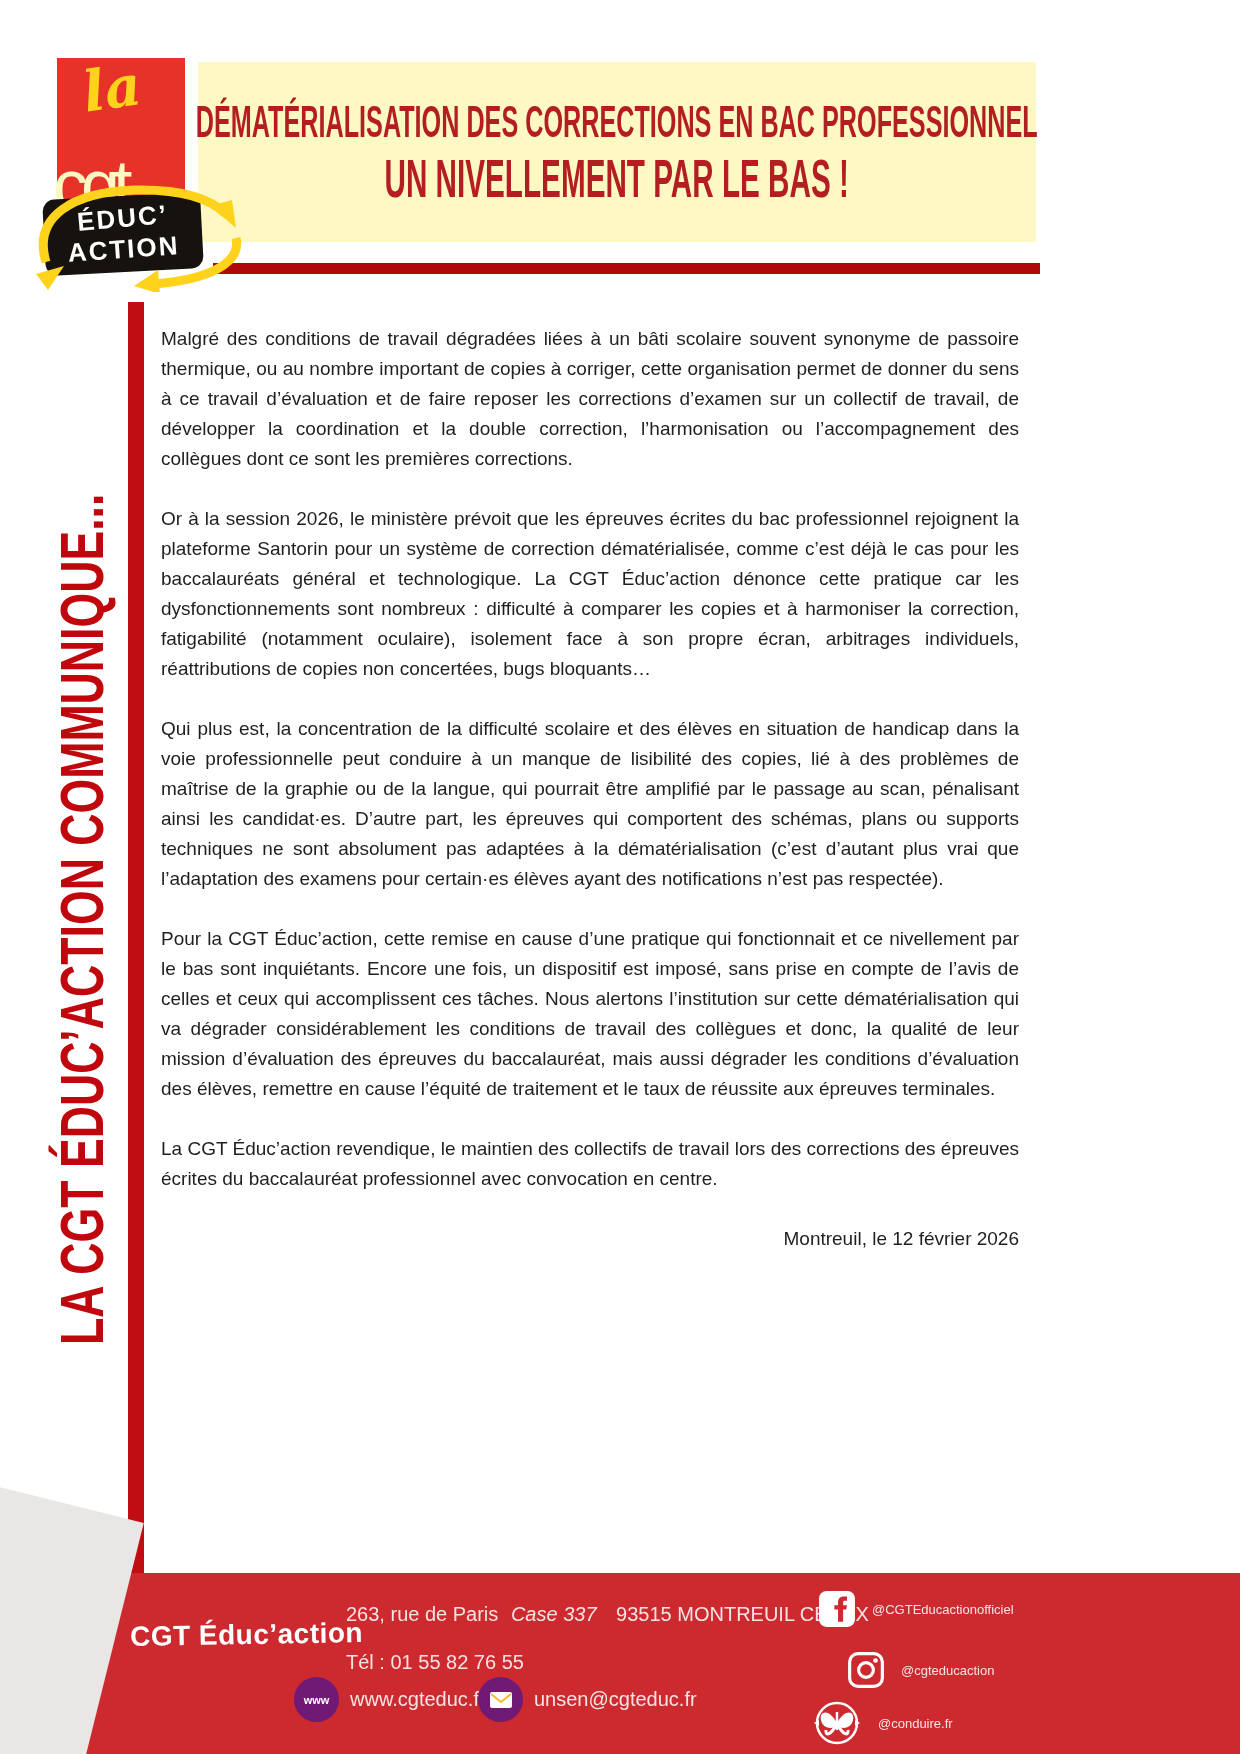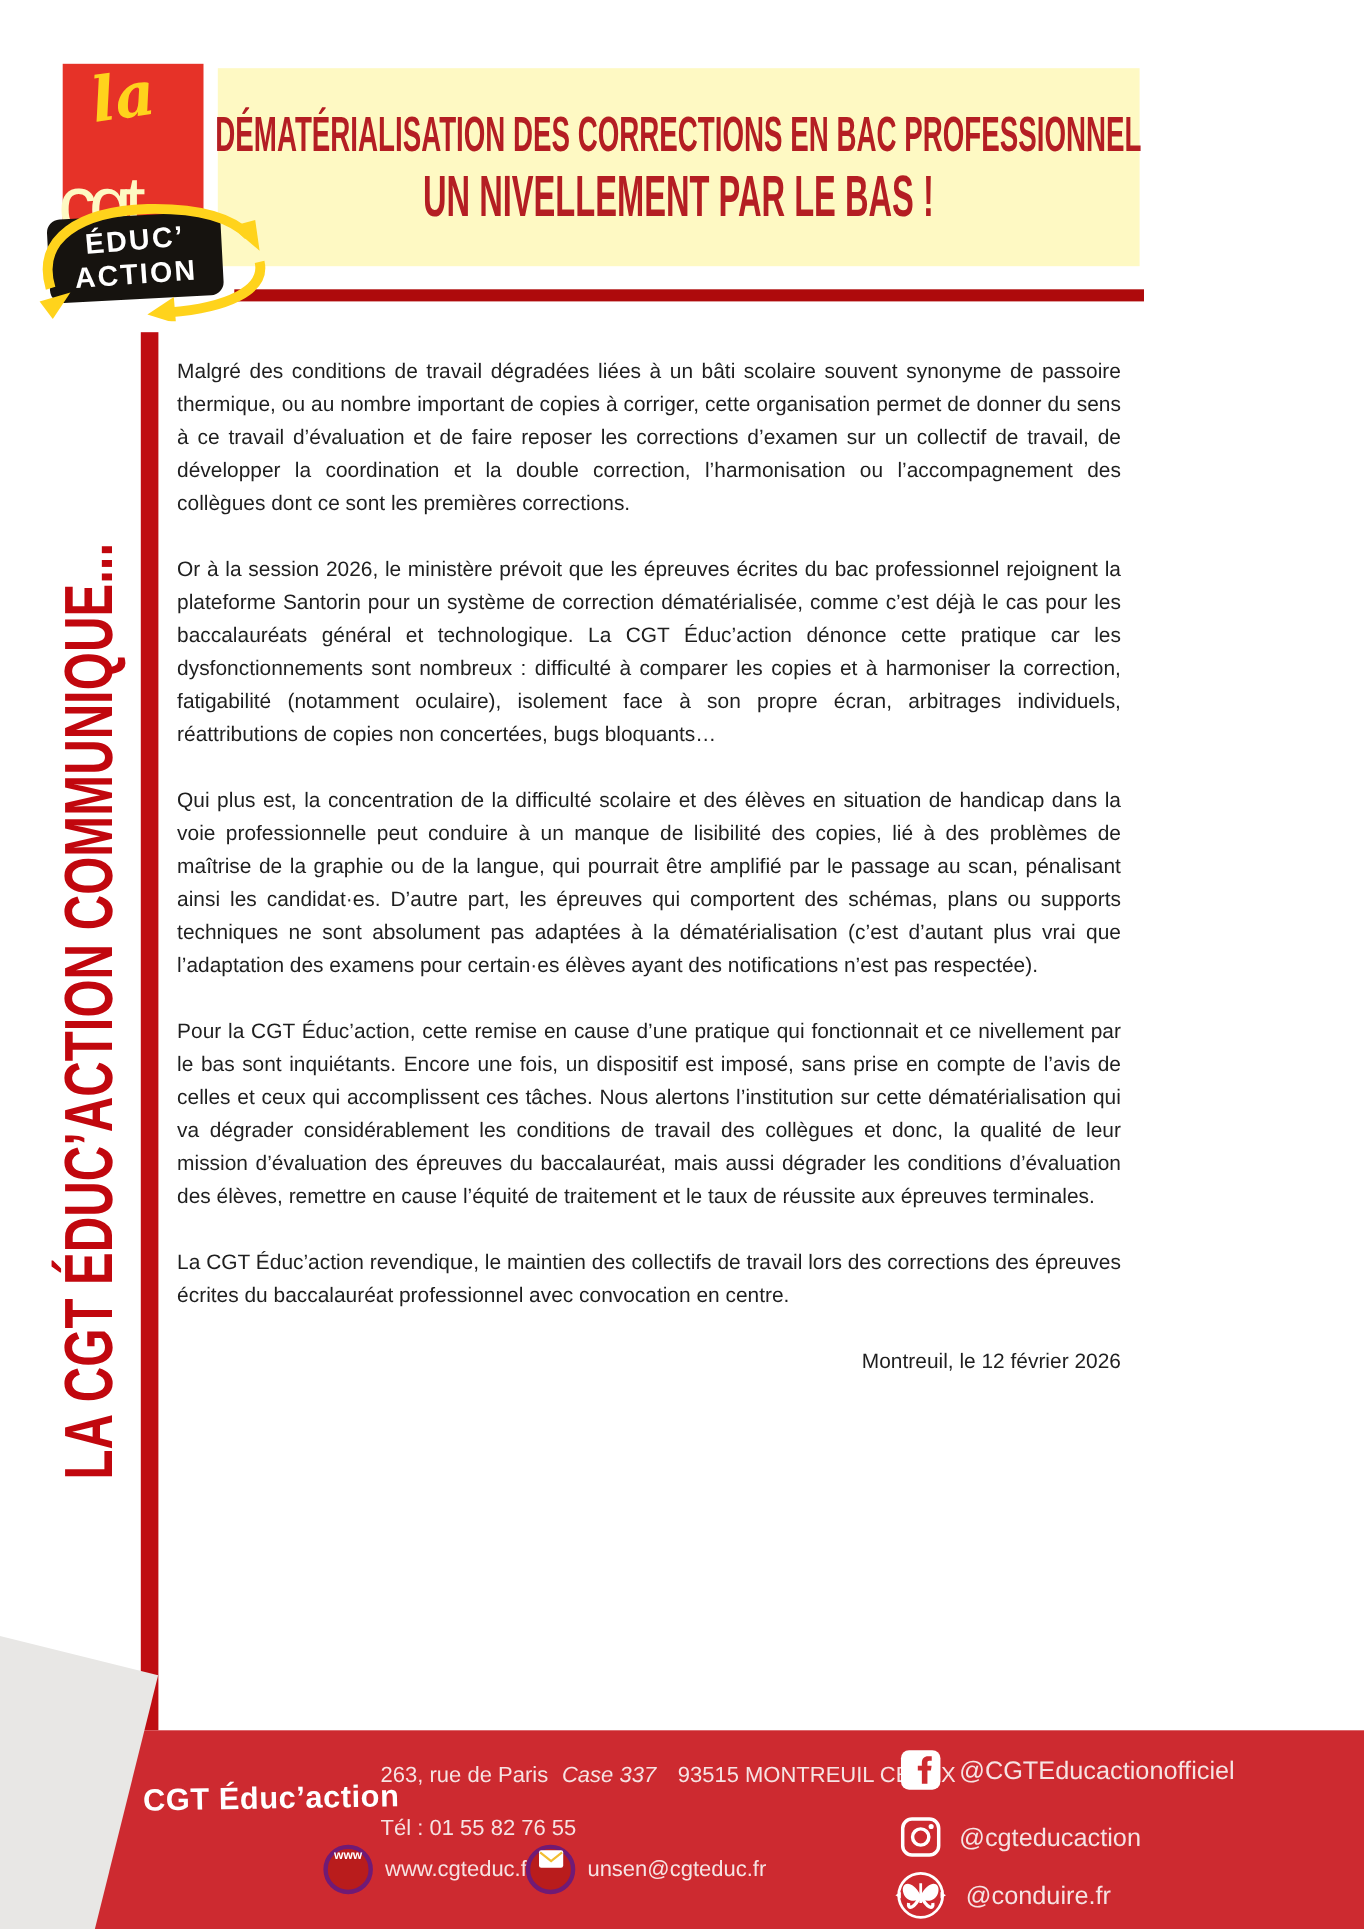--- a/index.html
+++ b/index.html
@@ -47,26 +47,26 @@
   .gray-wedge{position:absolute;left:-60px;top:1498px;width:170px;height:300px;background:#e8e7e5;
               transform:rotate(14deg);z-index:2;}
   .org-name{position:absolute;left:130px;top:46px;font-size:28px;font-weight:bold;color:#ffffff;
             transform:rotate(-1deg);letter-spacing:0.5px;}
   .addr-row{position:absolute;left:346px;top:30px;font-size:20px;white-space:nowrap;}
   .addr-case{font-style:italic;margin:0 14px 0 7px;}
   .phone{position:absolute;left:346px;top:78px;font-size:20px;}
   .link-item{position:absolute;display:flex;align-items:center;gap:11px;font-size:20px;}
   .www-item{left:294px;top:104px;}
   .mail-item{left:478px;top:104px;}
-  .y-circle{width:45px;height:45px;border-radius:50%;background:#b91c1c;border:4px solid #701a75;
-            display:flex;align-items:flex-start;justify-content:center;box-sizing:border-box;}
+  .y-circle{width:45px;height:45px;border-radius:50%;background:#701a75;border:4px solid #701a75;
+            display:flex;align-items:center;justify-content:center;box-sizing:border-box;}
   .www-label{color:#fff;font-size:11px;font-weight:bold;letter-spacing:0;}
-  .social-row{position:absolute;display:flex;align-items:center;gap:16px;font-size:23px;}
+  .social-row{position:absolute;display:flex;align-items:center;gap:16px;font-size:13px;}
   .soc-fb{left:818px;top:17px;}
-  .soc-ig{left:818px;top:78px;}
+  .soc-ig{left:847px;top:78px;}
   .soc-bf{left:812px;top:125px;}
 </style>
 </head>
 <body>
 
 <div class="page">
 
   <div class="logo-red">
     <span class="logo-la">la</span>
     <span class="logo-cgt">cgt</span>

